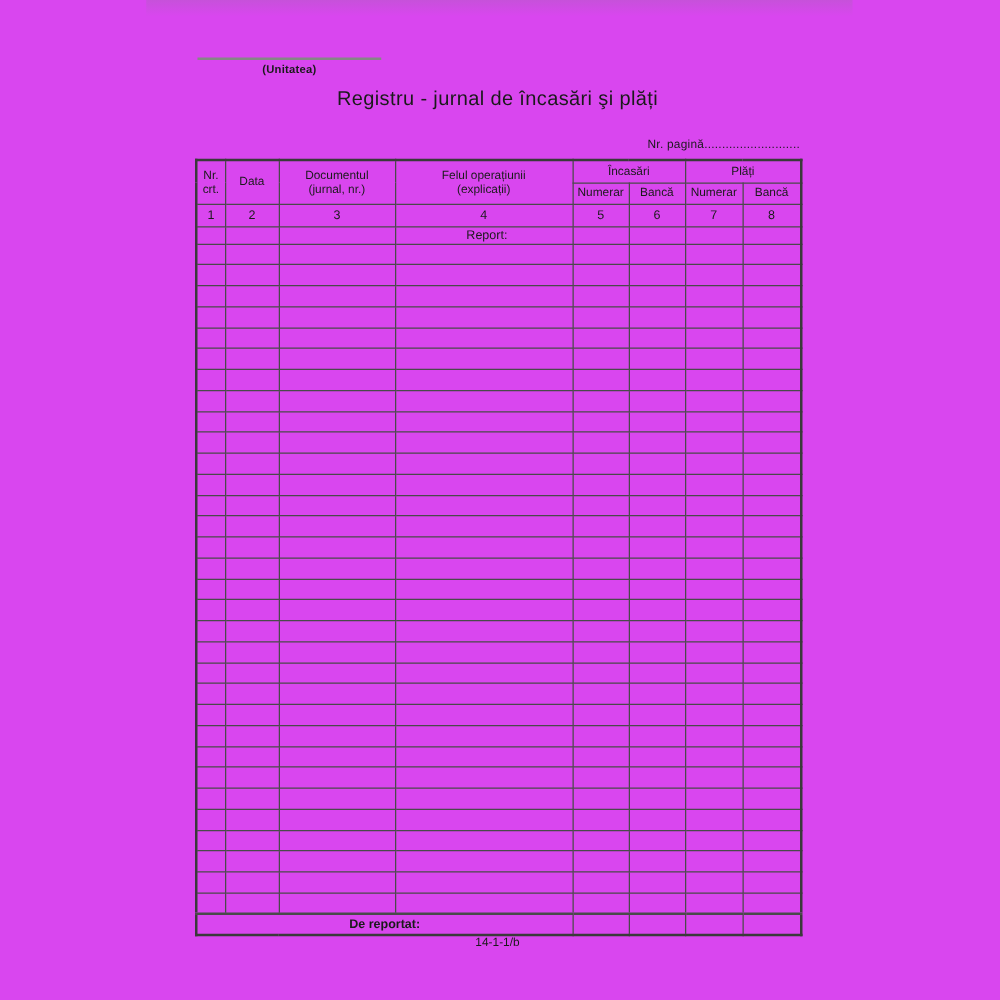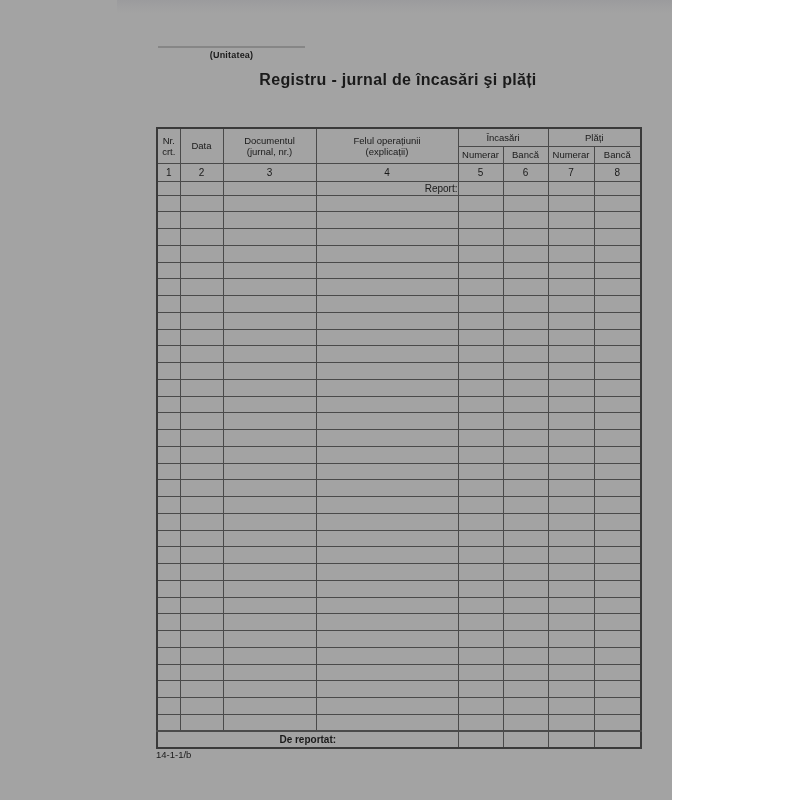--- a/index.html
+++ b/index.html
@@ -6,24 +6,24 @@
     margin: 0;
     padding: 0;
     width: 800px;
     height: 800px;
     background: #ffffff;
     font-family: "Liberation Sans", sans-serif;
     color: #1a1a1a;
   }
   .page {
     position: relative;
-    width: 672px;
+    width: 800px;
     height: 800px;
     overflow: hidden;
-    background: #a3a3a3;
+    background: #d946ef;
   }
   
   .scan-shadow {
     position: absolute;
     left: 117px;
     top: 0;
     width: 565px;
     height: 13px;
     background: linear-gradient(to bottom, rgba(125,125,135,0.20), rgba(125,125,135,0));
     pointer-events: none;
@@ -46,21 +46,21 @@
     letter-spacing: 0.2px;
   }
   .title {
     position: absolute;
     left: 156px;
     top: 71px;
     width: 484px;
     margin: 0;
     text-align: center;
     font-size: 16px;
-    font-weight: bold;
+    font-weight: normal;
     letter-spacing: 0.3px;
     white-space: nowrap;
   }
   .page-num {
     position: absolute;
     left: 156px;
     top: 110px;
     width: 484px;
     text-align: right;
     font-size: 9.5px;
@@ -88,50 +88,51 @@
   thead th {
     line-height: 1.18;
     white-space: pre-line;
   }
   tr.h1   { height: 18px; margin-top: 13px; }
   tr.h2   { height: 17px; }
   tr.hnum { height: 18px; }
   tr.hnum td { font-size: 10px; }
   tr.report-row { height: 14px; }
   tr.report-row td.left {
-    text-align: right;
+    text-align: center;
     padding-left: 5px;
     font-size: 10px;
   }
   tr.empty-row { height: 16.75px; }
   tr.total-row { height: 17px; }
   tr.total-row td { border-top-width: 2px; font-size: 10px; font-weight: bold; }
   .form-code {
     position: absolute;
     left: 156px;
     top: 749px;
     width: 484px;
-    text-align: left;
+    text-align: center;
     font-size: 9.5px;
   }
 </style>
 </head>
 <body>
 
 <div class="page">
 
   <div class="scan-shadow"></div>
 
   <div class="unit-block">
     <div class="unit-line"></div>
     <div class="unit-label">(Unitatea)</div>
   </div>
 
   <h1 class="title">Registru - jurnal de încasări şi plăți</h1>
 
+  <div class="page-num">Nr. pagină...........................</div>
 
   <table class="register">
     <colgroup>
       <col style="width:23px">
       <col style="width:43px">
       <col style="width:93px">
       <col style="width:142px">
       <col style="width:45px">
       <col style="width:45px">
       <col style="width:46px">

